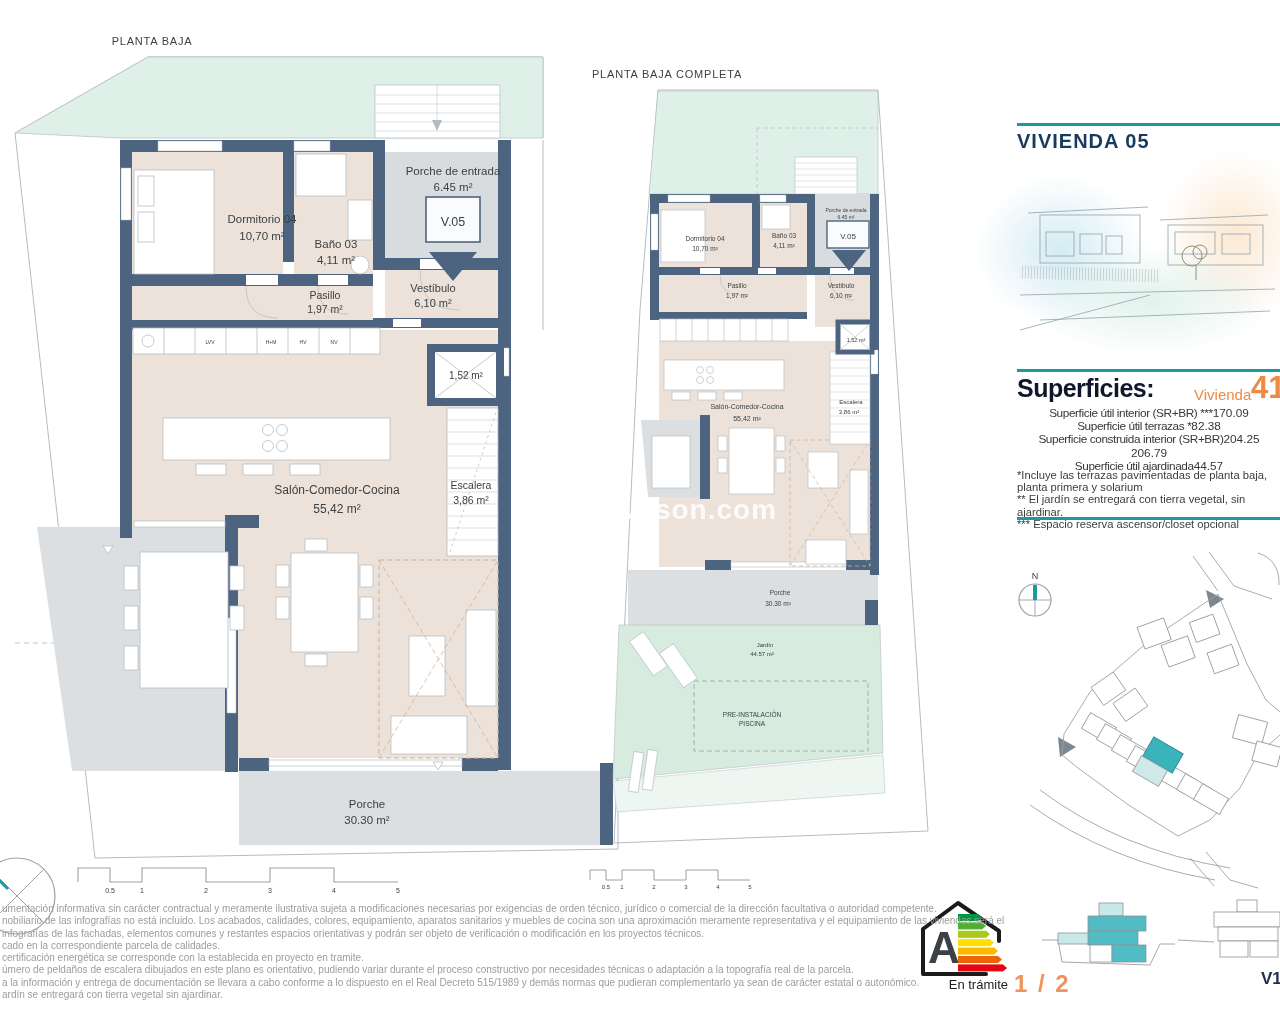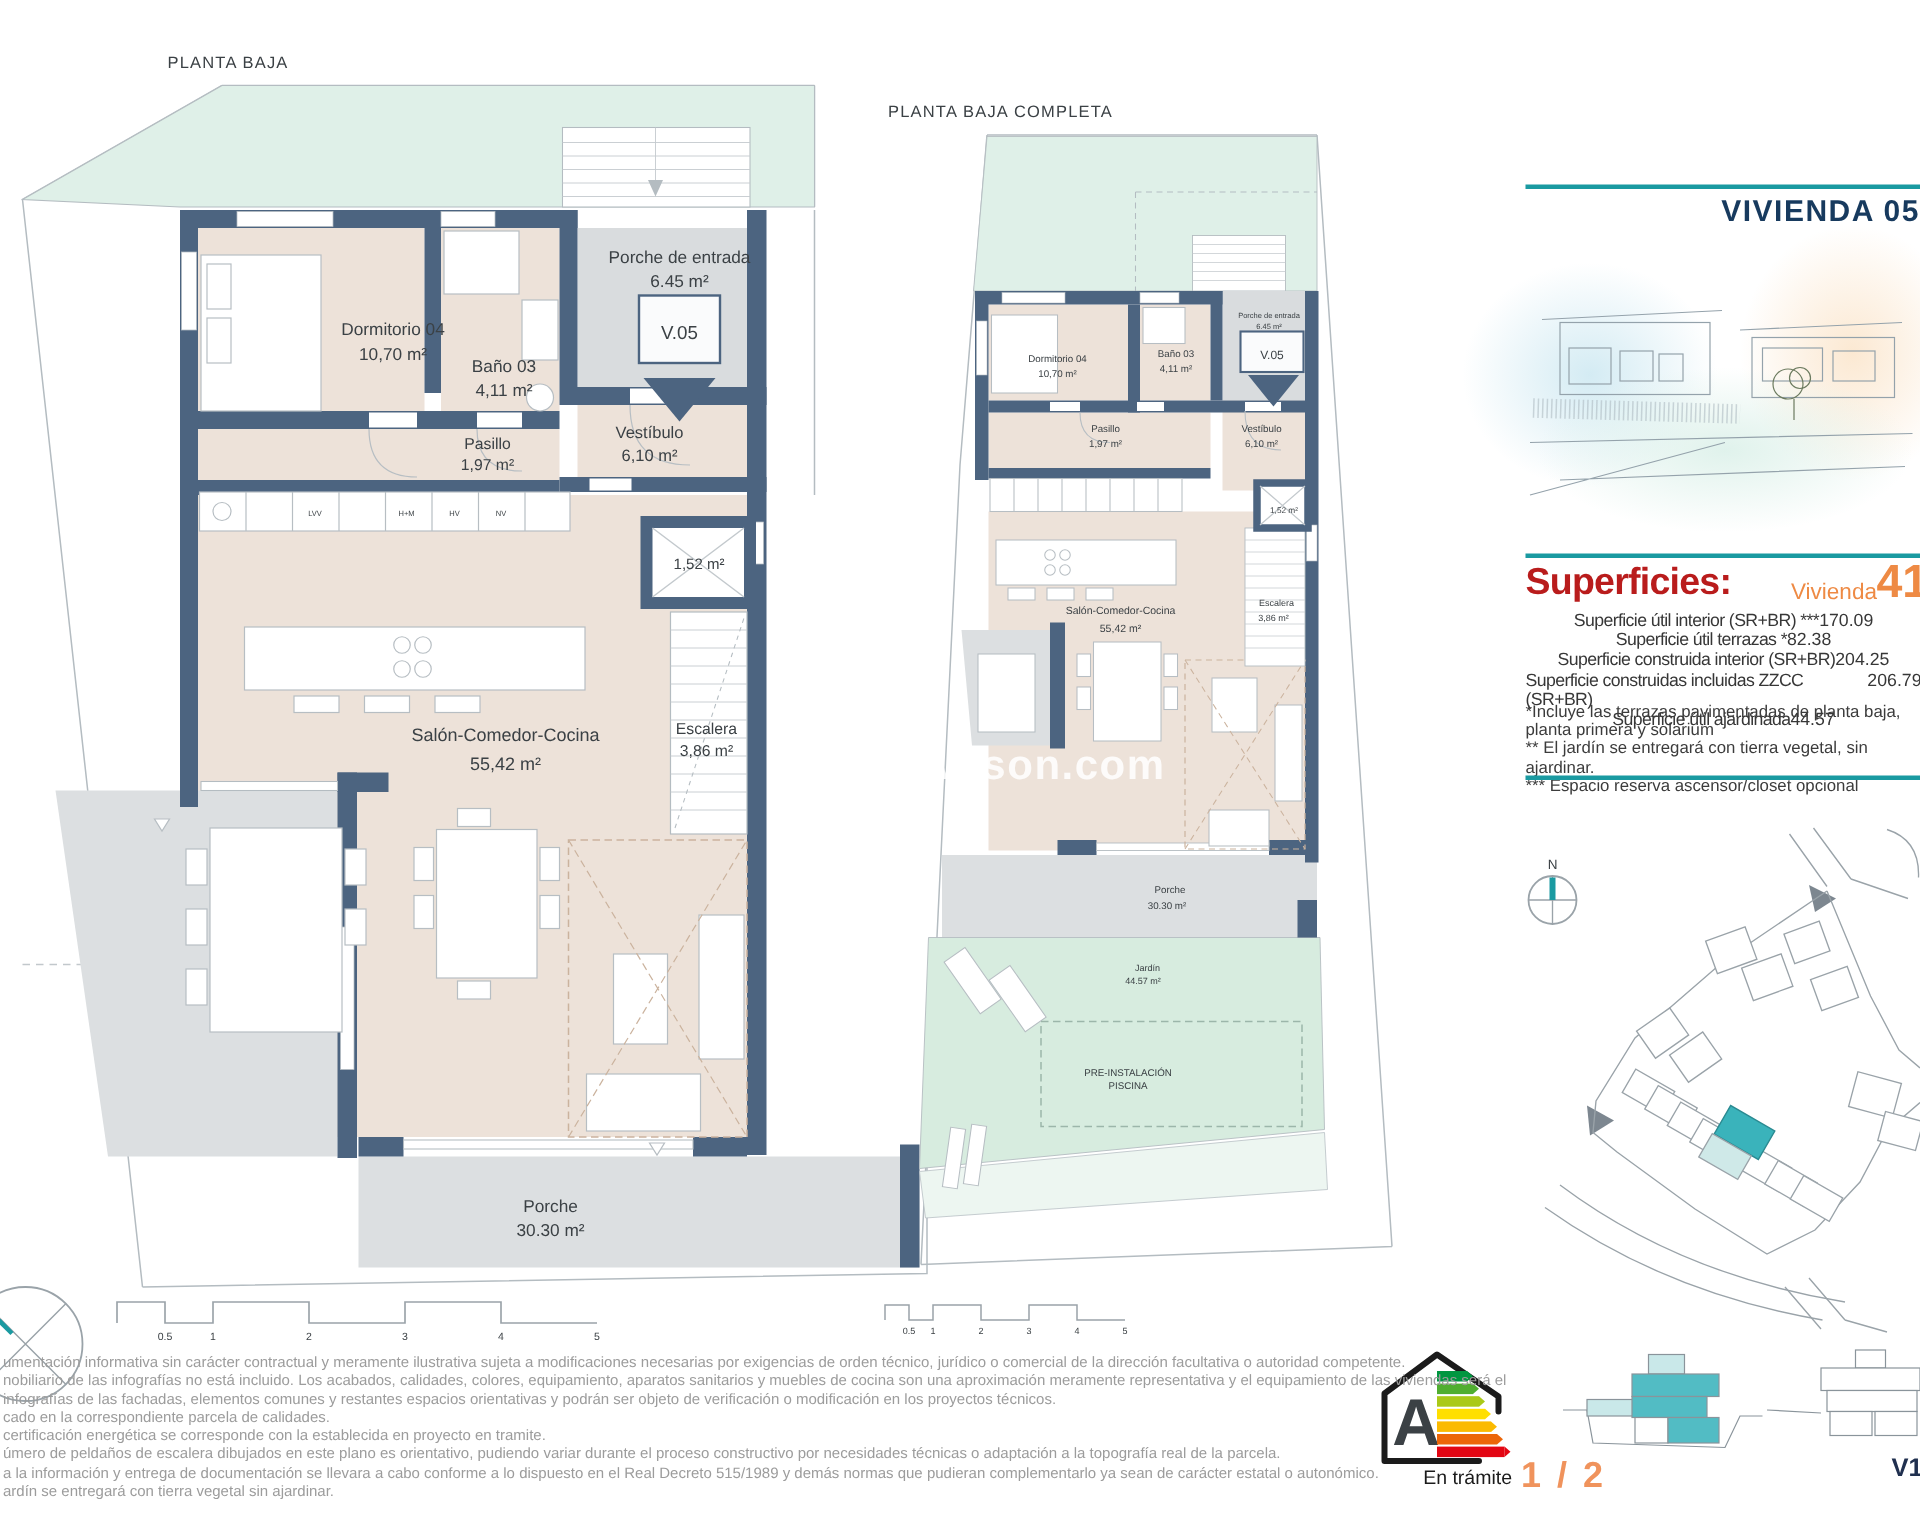--- a/index.html
+++ b/index.html
@@ -1,23 +1,23 @@
 <!DOCTYPE html>
 <html><head>
 <meta charset="utf-8">
 <style>
   html,body{margin:0;padding:0;}
   body{width:1280px;height:1024px;position:relative;overflow:hidden;background:#fff;
        font-family:"Liberation Sans",sans-serif;}
   svg text{font-family:"Liberation Sans",sans-serif;fill:#3b4145;text-anchor:middle;}
   .abs{position:absolute;}
   .rule{background:#1a9aa1;height:3px;}
-  .panel-title{left:1017px;top:130px;width:263px;text-align:right;font-size:20px;
+  .panel-title{left:1017px;top:130px;width:263px;text-align:left;font-size:20px;
                font-weight:bold;color:#173a5e;letter-spacing:1px;}
-  .sup-head{left:1017px;top:374px;font-size:25px;font-weight:bold;color:#b91c1c;letter-spacing:-0.5px;}
+  .sup-head{left:1017px;top:374px;font-size:25px;font-weight:bold;color:#0f172a;letter-spacing:-0.5px;}
   .viv-label{left:1194px;top:386px;font-size:15px;color:#ee8a44;text-align:center;}
   .viv-num{left:1251px;top:370px;font-size:31px;font-weight:bold;color:#ee8a44;}
   .sup-rows{left:1017px;top:407px;width:264px;}
   .sup-row{display:flex;justify-content:center;font-size:11.8px;line-height:13.2px;
            color:#373737;letter-spacing:-0.4px;}
   .sup-row .v{letter-spacing:0;}
   .sup-notes{left:1017px;top:469px;width:267px;font-size:11.2px;line-height:12.2px;color:#3c3c3c;}
   .sup-notes div{margin:0;}
   .disclaimer{left:2px;top:903px;width:1100px;font-size:10px;line-height:12.3px;color:#9c9c9c;}
   .disclaimer div{white-space:nowrap;}
@@ -452,21 +452,20 @@
   </div>
   <div class="sup-row">
     <span>Superficie útil terrazas *</span>
     <span class="v">82.38</span>
   </div>
   <div class="sup-row">
     <span>Superficie construida interior (SR+BR)</span>
     <span class="v">204.25</span>
   </div>
   <div class="sup-row">
-    <span>Superficie construidas incluidas ZZCC (SR+BR)</span>
     <span class="v">206.79</span>
   </div>
   <div class="sup-row">
     <span>Superficie útil ajardinada</span>
     <span class="v">44.57</span>
   </div>
 </div>
 
 <div class="abs sup-notes">
   <div>*Incluye las terrazas pavimentadas de planta baja, planta primera y solarium</div>

